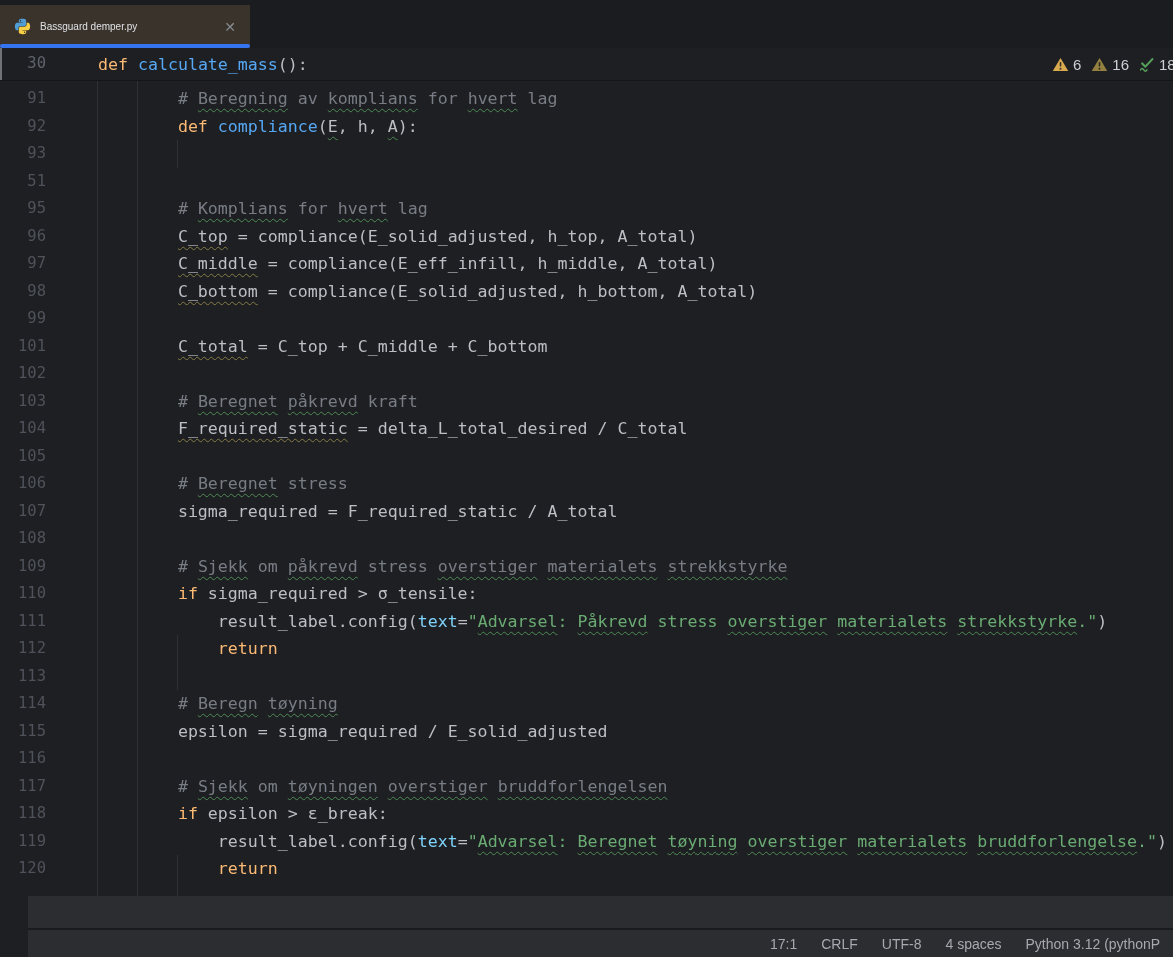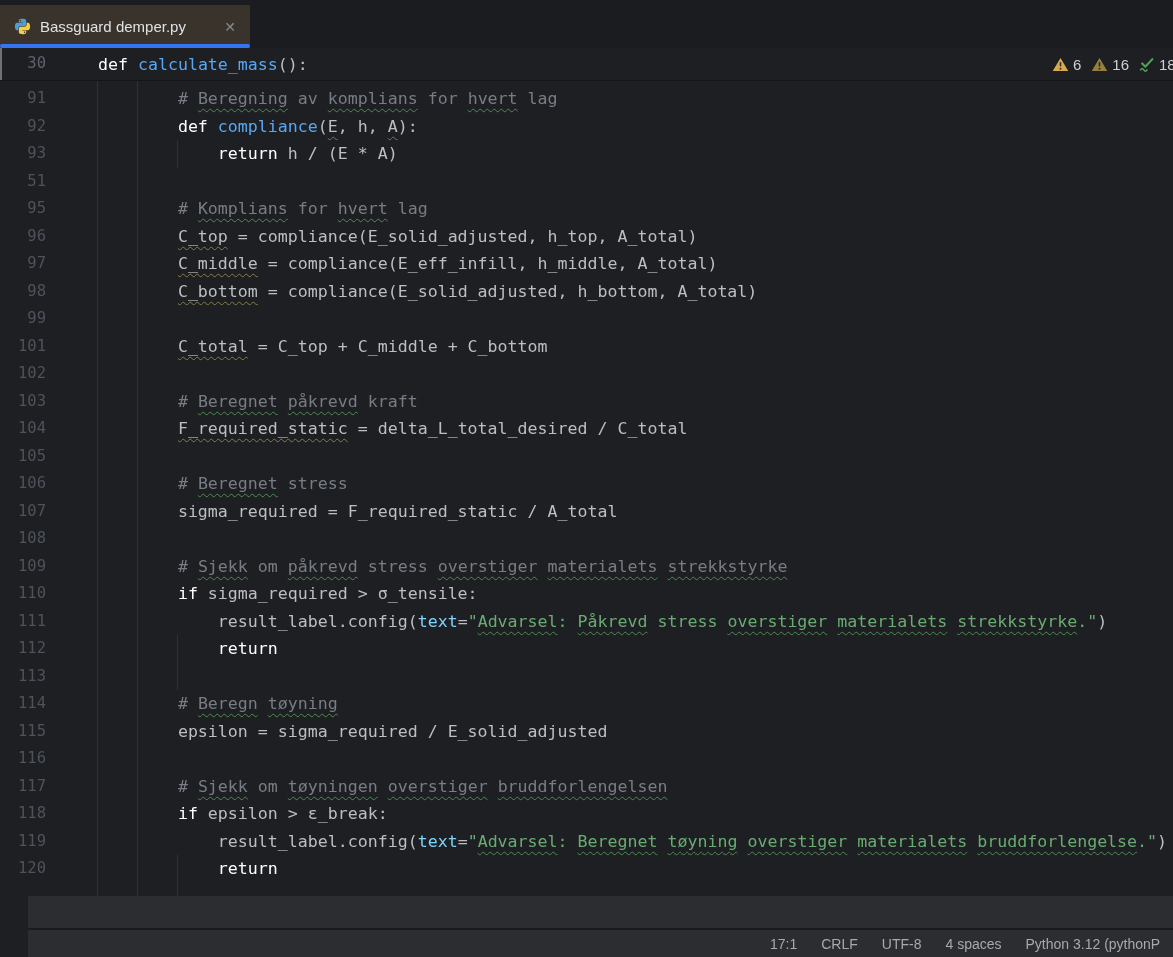--- a/index.html
+++ b/index.html
@@ -3,21 +3,21 @@
 <meta charset="utf-8">
 <style>
   * { margin:0; padding:0; box-sizing:border-box; }
   html,body { width:1173px; height:957px; overflow:hidden; }
   body { background:#1e1f22; font-family:"Liberation Sans", sans-serif; position:relative; }
 
   
   .tabbar { height:48px; background:#1b1c1f; position:relative; }
   .tab { position:absolute; left:0; top:5px; height:43px; width:250px;
          background:#3a332b; display:flex; align-items:center; padding:0 14px; gap:9px; cursor:default; }
-  .tab-title { font-size:15px; color:#dfe1e5; white-space:nowrap; }
+  .tab-title { font-size:10px; color:#dfe1e5; white-space:nowrap; }
   .tab-close { margin-left:auto; color:#868a91; font-size:14px; line-height:1; }
   .tab-underline { position:absolute; left:0; bottom:0; width:250px; height:4px;
                    background:#3574f0; border-radius:2px; }
 
   
   .mono { font-family:"DejaVu Sans Mono", monospace; font-size:16.6px; }
 
   
   .sticky { height:33px; background:#1e1f22; border-bottom:1px solid #141517;
             display:flex; align-items:center; position:relative; }
@@ -33,21 +33,21 @@
   .lines { position:relative; padding-top:4px; z-index:2; }
   .crow { display:flex; height:27.5px; line-height:27.5px; }
   .ln { width:58px; flex:none; text-align:right; padding-right:12px; color:#4e525a;
         font-family:"DejaVu Sans Mono", monospace; font-size:15.5px; line-height:27.5px; }
   .ctext { white-space:pre; color:#bcbec4; }
 
   .guide { position:absolute; width:1px; background:#2e3036; z-index:1; }
   .g-full { top:0; bottom:0; }
 
   
-  .tk-kw { color:#ffffff;text-align:right; }
+  .tk-kw { color:#fdba74;text-align:right; }
   .tk-fn { color:#56a8f5; }
   .tk-cm { color:#787d85; }
   .tk-st { color:#6aab73; }
   .tk-ka { color:#7dd3fc; }
   .tk-tx { color:#bcbec4; }
   .u-g { text-decoration:underline wavy #4f8a55 1px; text-underline-offset:4px; }
   .u-y { text-decoration:underline wavy #867b45 1px; text-underline-offset:4px; }
 
   
   .bottom { height:61px; background:#2b2d30; position:relative;margin-left:28px; }
@@ -111,21 +111,20 @@
       <div class="crow">
         <span class="ln">91</span>
         <span class="ctext mono"><span class="tk-tx">            </span><span class="tk-cm"># </span><span class="tk-cm u-g">Beregning</span><span class="tk-cm"> av </span><span class="tk-cm u-g">komplians</span><span class="tk-cm"> for </span><span class="tk-cm u-g">hvert</span><span class="tk-cm"> lag</span></span>
       </div>
       <div class="crow">
         <span class="ln">92</span>
         <span class="ctext mono"><span class="tk-tx">            </span><span class="tk-kw">def </span><span class="tk-fn">compliance</span><span class="tk-tx">(</span><span class="tk-tx u-g">E</span><span class="tk-tx">, h, </span><span class="tk-tx u-g">A</span><span class="tk-tx">):</span></span>
       </div>
       <div class="crow">
         <span class="ln">93</span>
-        <span class="ctext mono"><span class="tk-tx">                </span><span class="tk-kw">return</span><span class="tk-tx"> h / (E * A)</span></span>
       </div>
       <div class="crow">
         <span class="ln">51</span>
         <span class="ctext mono"></span>
       </div>
       <div class="crow">
         <span class="ln">95</span>
         <span class="ctext mono"><span class="tk-tx">            </span><span class="tk-cm"># </span><span class="tk-cm u-g">Komplians</span><span class="tk-cm"> for </span><span class="tk-cm u-g">hvert</span><span class="tk-cm"> lag</span></span>
       </div>
       <div class="crow">

